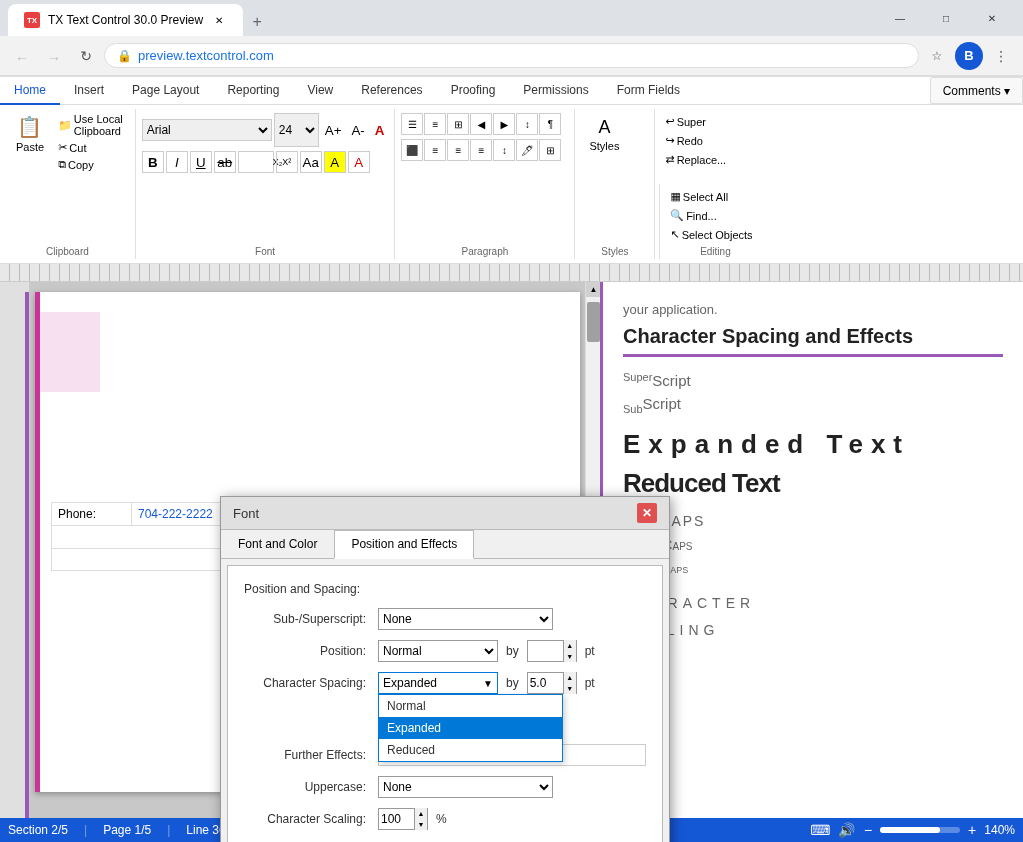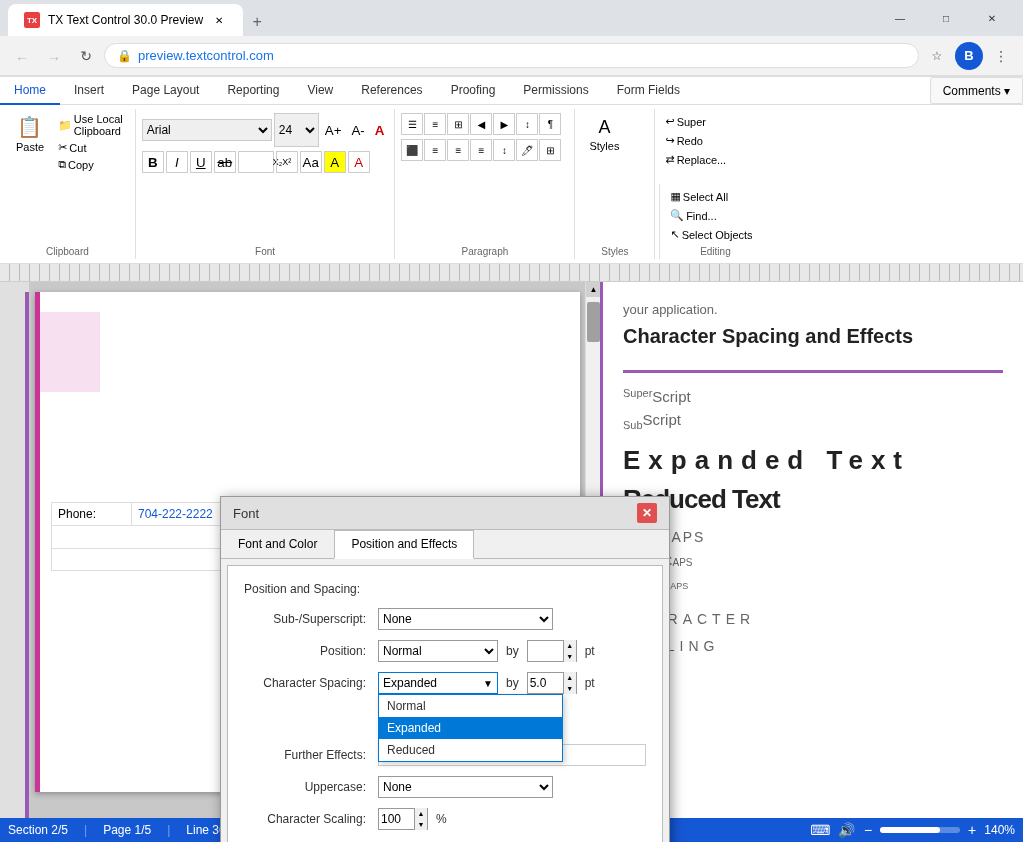--- a/index.html
+++ b/index.html
@@ -300,21 +300,21 @@
       <div class="scroll-btn">▲</div>
       <div class="scroll-track">
         <div class="scroll-thumb"></div>
       </div>
 
     </div>
   </div>
 
   <div style="flex:1; background:white; padding:20px 20px; overflow-y:auto; border-left:3px solid #9b59b6;">
     <div style="font-size:13px; color:#666; margin-bottom:8px;">your application.</div>
-    <h2 style="font-size:20px; font-weight:bold; color:#222; border-bottom:3px solid #9b59b6; padding-bottom:22px; margin-bottom:14px;">Character Spacing and Effects</h2>
+    <h2 style="font-size:20px; font-weight:bold; color:#222; border-bottom:3px solid #9b59b6; padding-bottom:6px; margin-bottom:14px;">Character Spacing and Effects</h2>
 
     <div style="font-size:13px; color:#666; margin-bottom:6px;">
       <span style="font-size:11px; vertical-align:super;">Super</span><span style="font-size:15px;">Script</span>
     </div>
     <div style="font-size:13px; color:#666; margin-bottom:14px;">
       <span style="font-size:11px; vertical-align:sub;">Sub</span><span style="font-size:15px;">Script</span>
     </div>
     <div style="font-size:26px; font-weight:bold; letter-spacing:8px; color:#222; margin-bottom:8px;">Expanded Text</div>
     <div style="font-size:26px; font-weight:bold; letter-spacing:-1px; color:#222; margin-bottom:14px;">Reduced Text</div>
     <div style="font-size:14px; text-transform:uppercase; letter-spacing:2px; color:#666; margin-bottom:8px;">ALL CAPS</div>

